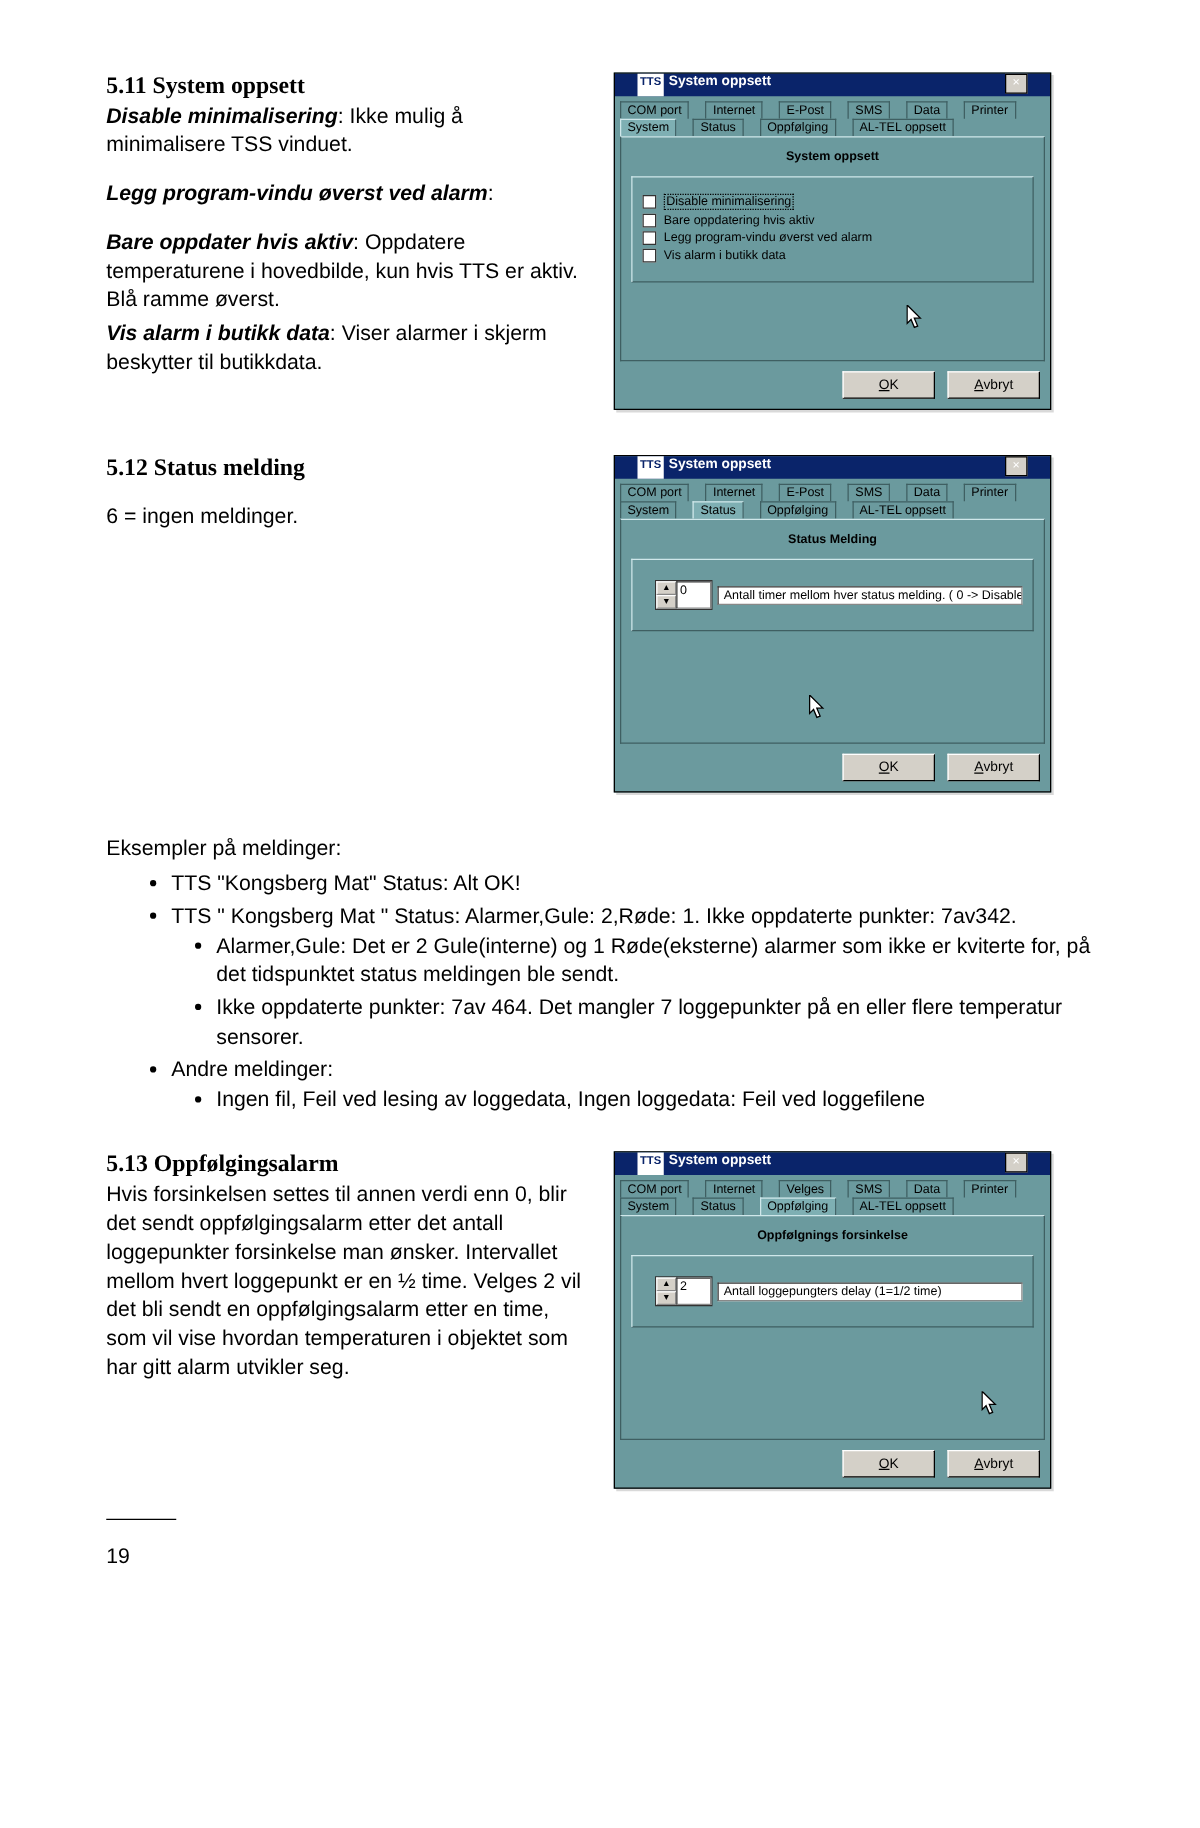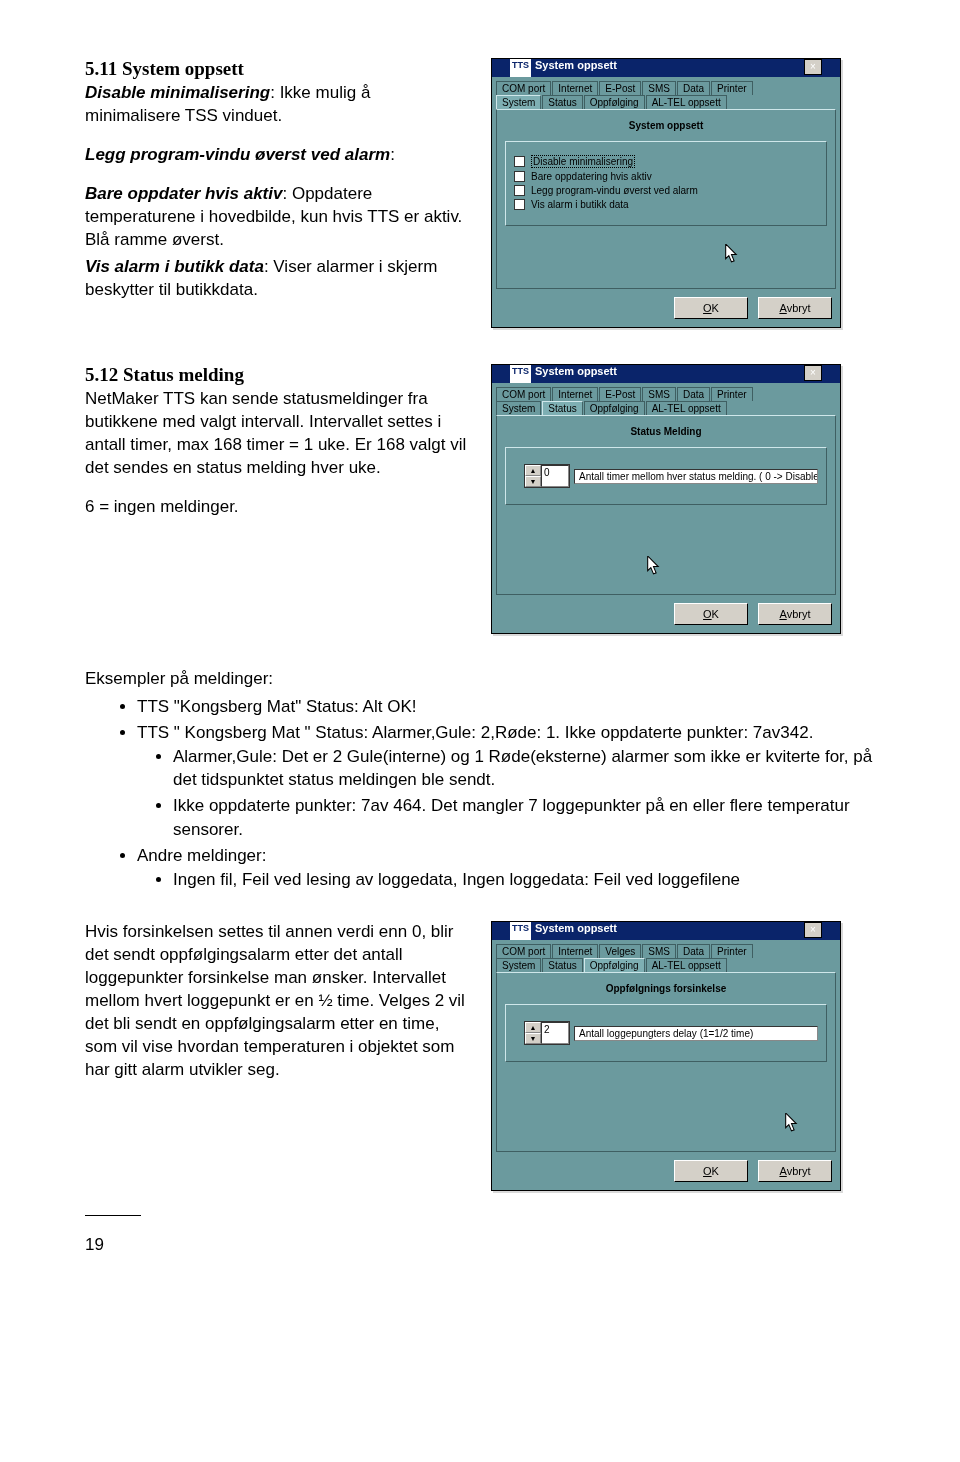--- a/index.html
+++ b/index.html
@@ -16,21 +16,21 @@
   .lcol{flex:0 0 384px}
   .rcol{flex:0 0 auto}
 
   
   .dlg{width:348px;background:#6b9a9e;border:1px solid #000;font-family:Tahoma,Arial,sans-serif;font-size:11px;color:#000;box-shadow:2px 2px 0 rgba(0,0,0,.15)}
   .tbar{background:linear-gradient(#0a246a,#0a246a);color:#fff;height:18px;display:flex;padding:0 18px}
   .tprefix{background:#fff;color:#0a246a;font-weight:700;font-size:9px;line-height:12px;padding:0 2px;margin-right:4px}
   .tbar .title{flex:1;font-weight:700;font-size:11px}
   .xb{width:16px;height:14px;background:#d4d0c8;border:1px solid #000;display:flex;align-items:center;justify-content:center;font-size:10px;line-height:10px;cursor:default;font-family:Arial,sans-serif}
 
-  .tabs{display:flex;align-items:flex-end;padding:4px 4px 0 4px;gap:0}
+  .tabs{display:flex;align-items:flex-end;padding:4px 4px 0 4px;gap:12px}
   .tabrow2{padding-top:0}
   .tab{background:#6b9a9e;border:1px solid #3f5f62;border-bottom:none;padding:1px 5px;font-size:10px;margin-right:1px;white-space:nowrap}
   .tab.active{background:#7eafb3;border-color:#cfe7ea #436569 #436569 #cfe7ea}
   .tabbody{margin:0 4px 4px 4px;border:1px solid #3f5f62;border-top:1px solid #cfe7ea;background:#6b9a9e;padding:6px 6px 8px 6px;min-height:164px;position:relative;font-size:10px}
   .grp-title{font-weight:700;text-align:center;margin:4px 0 10px}
 
   .grp{border:1px solid #3f5f62;border-top:1px solid #cfe7ea;border-left:1px solid #cfe7ea;position:relative;padding:10px 8px 12px 8px;margin:8px 2px}
   .chk{display:flex;align-items:center;margin:3px 0}
   .chkbox{width:11px;height:11px;background:#fff;border:1px solid #333;margin-right:6px;box-sizing:border-box}
   .dotted{border:1px dotted #000;padding:0 1px}
@@ -123,21 +123,20 @@
               <span>vbryt</span>
             </div>
         </div>
       </div>
     </div>
   </div>
 
   <div class="row" style="margin-top:36px">
     <div class="lcol">
       <h2>5.12 Status melding</h2>
-      <p>NetMaker TTS kan sende statusmeldinger fra butikkene med valgt intervall. Intervallet settes i antall timer, max 168 timer = 1 uke. Er 168 valgt vil det sendes en status melding hver uke.</p>
       <p class="sp">6 = ingen meldinger.</p>
     </div>
     <div class="rcol">
 
       <div class="dlg">
         <div class="tbar">
           <span class="tprefix">TTS</span>
           <span class="title">System oppsett</span>
           <span class="xb">×</span>
         </div>
@@ -202,20 +201,21 @@
       <li><span>Andre meldinger:</span>
         <ul>
           <li>Ingen fil, Feil ved lesing av loggedata, Ingen loggedata: Feil ved loggefilene</li>
         </ul>
       </li>
     </ul>
   </div>
 
   <div class="row" style="margin-top:30px">
     <div class="lcol">
+      <h2>5.13 Oppfølgingsalarm</h2>
       <p>Hvis forsinkelsen settes til annen verdi enn 0, blir det sendt oppfølgingsalarm etter det antall loggepunkter forsinkelse man ønsker. Intervallet mellom hvert loggepunkt er en ½ time. Velges 2 vil det bli sendt en oppfølgingsalarm etter en time, som vil vise hvordan temperaturen i objektet som har gitt alarm utvikler seg.</p>
     </div>
     <div class="rcol">
 
       <div class="dlg">
         <div class="tbar">
           <span class="tprefix">TTS</span>
           <span class="title">System oppsett</span>
           <span class="xb">×</span>
         </div>

